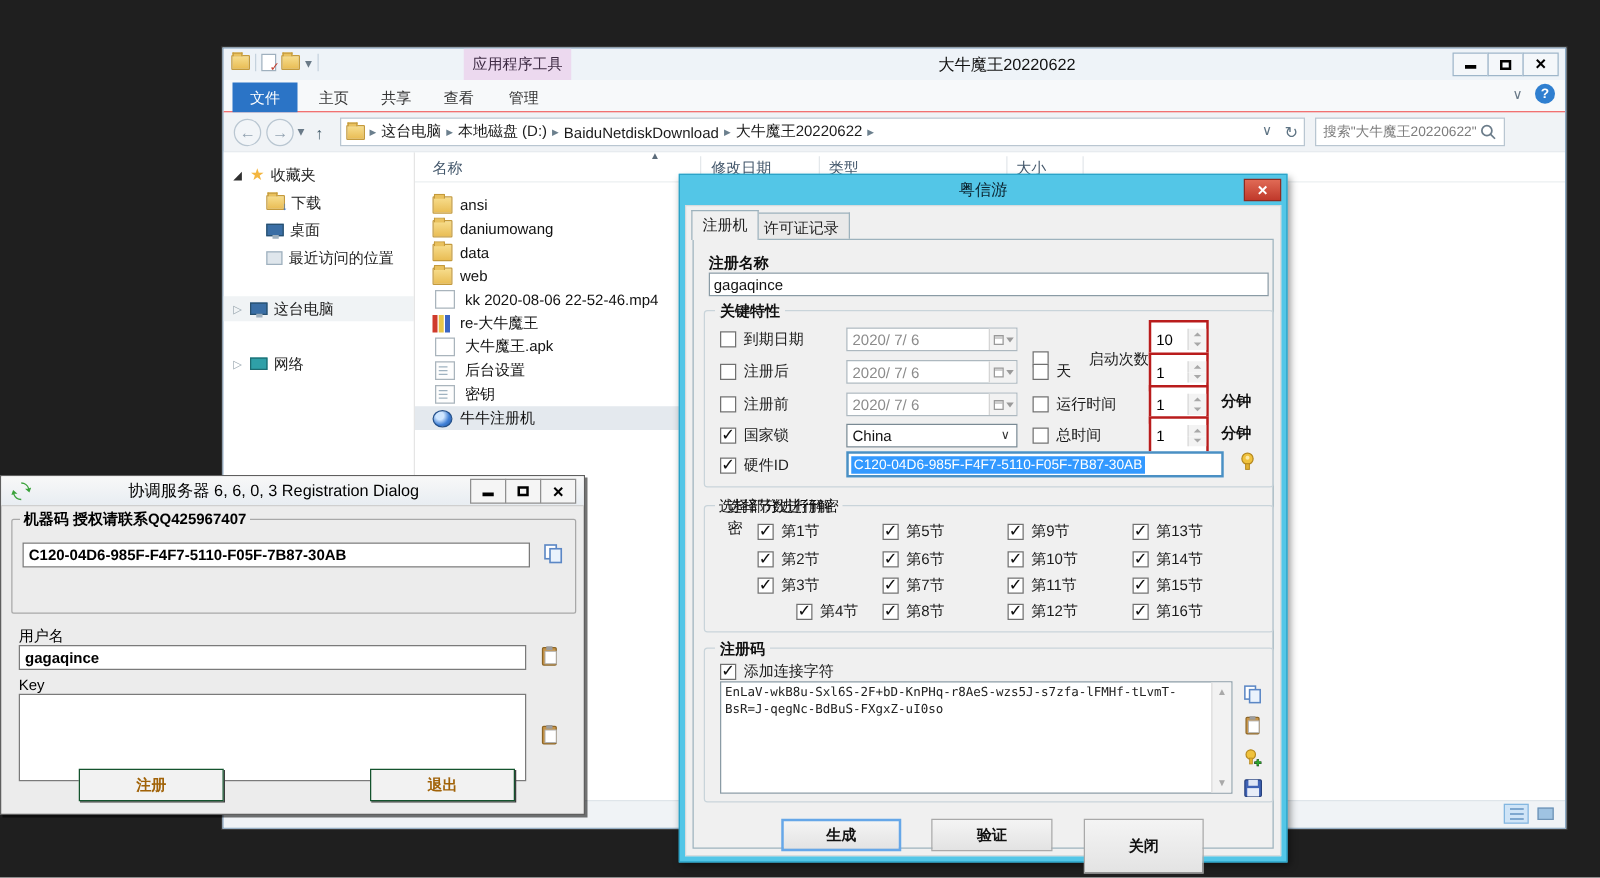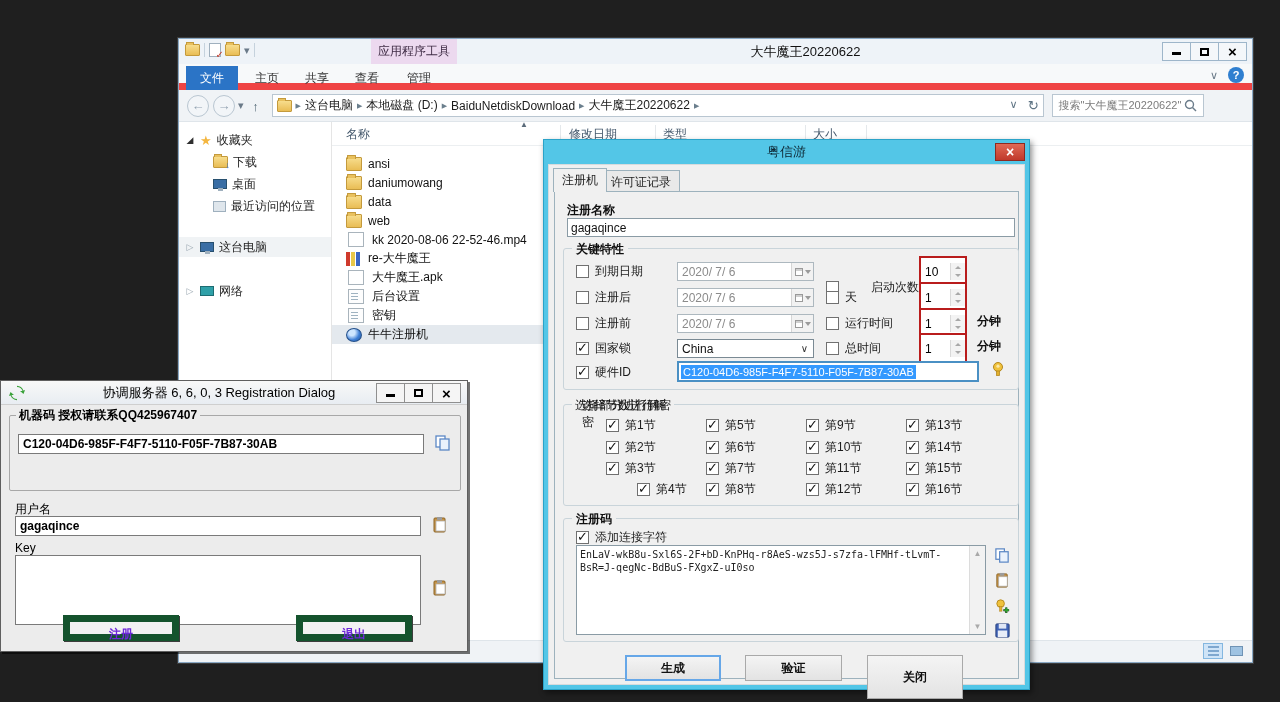--- a/index.html
+++ b/index.html
@@ -13,21 +13,21 @@
   .ex-titlebar { position:absolute; left:0; top:0; width:100%; height:25px; background:#eef3f8; }
   .qat { position:absolute; left:6px; top:4px; display:flex; align-items:center; gap:4px; }
   .qat .vsep { width:1px; height:14px; background:#c5d2dd; }
   .ctx-tool { position:absolute; left:192px; top:0; width:86px; height:25px; background:#ecd9ef; color:#3e2b44; text-align:center; line-height:25px; font-size:12px; }
   .ex-title { position:absolute; left:300px; right:120px; top:0; height:25px; text-align:center; line-height:25px; color:#111; font-size:13px; }
   .winbtns { position:absolute; right:5px; top:3px; display:flex; }
   .winbtn { width:29px; height:19px; border:1px solid #9eb6ca; background:#f4f7fa; display:flex; align-items:center; justify-content:center; margin-left:-1px; font-weight:bold; color:#000; font-size:12px; }
   .ico-max { width:9px; height:8px; border:2px solid #000; display:inline-block; }
   .ico-min { width:9px; height:3px; border-bottom:3px solid #000; display:inline-block; margin-top:4px;}
 
-  .ex-tabrow { position:absolute; left:0; top:25px; width:100%; height:26px; background:#f7f9fa; border-bottom:7px solid #ef4444; }
+  .ex-tabrow { position:absolute; left:0; top:25px; width:100%; height:26px; background:#f7f9fa; border-bottom:1px solid #ef4444; }
   .rtab { position:absolute; top:2px; height:24px; line-height:24px; padding:0 14px; color:#333; font-size:12px; }
   .rtab.file { background:#2b74c6; color:#fff; }
   .ribbon-right { position:absolute; right:8px; top:3px; display:flex; gap:10px; align-items:center; }
   .chev { color:#6a7a88; font-size:11px; }
   .helpdot { width:16px; height:16px; border-radius:50%; background:#2f7fd0; color:#fff; font-weight:bold; text-align:center; line-height:16px; font-size:11px; }
 
   .ex-addrrow { position:absolute; left:0; top:51px; width:100%; height:31px; background:#f0f3f6; display:flex; align-items:center; }
   .navbtn { width:22px; height:22px; border-radius:50%; border:1px solid #b9c6d1; color:#94a4b2; background:#f2f5f8; text-align:center; line-height:20px; font-size:13px; }
   .upbtn { width:24px; height:22px; border:1px solid transparent; color:#4a616f; text-align:center; line-height:22px; font-size:13px; }
   .crumbbox { height:23px; background:#fff; border:1px solid #b9c6d1; display:flex; align-items:center; padding:0 4px; flex:0 0 auto; width:772px; margin-left:4px; }
@@ -134,21 +134,21 @@
   #regdlg { position:absolute; left:0px; top:380px; width:468px; height:272px; background:#ececec; border:1px solid #5f5f5f; box-shadow:2px 2px 0 rgba(0,0,0,.55); }
   .rd-title { position:absolute; left:0; top:0; width:100%; height:24px; background:linear-gradient(#f8f8f8,#e8edf2); border-bottom:1px solid #cfcfcf; }
   .rd-title-text { position:absolute; left:70px; right:100px; top:0; height:24px; line-height:24px; text-align:center; font-size:13px; color:#000; }
   .rd-btns { position:absolute; right:6px; top:2px; display:flex; }
   .rd-btn { width:29px; height:20px; border:1px solid #8f8f8f; background:#f5f5f5; margin-left:-1px; display:flex; align-items:center; justify-content:center; font-weight:bold; color:#000; }
   .rd-group { position:absolute; left:8px; top:34px; width:452px; height:76px; border:1px solid #a8a8a8; border-radius:2px; }
   .rd-group-label { position:absolute; top:-9px; left:6px; background:#ececec; padding:0 3px; font-weight:bold; font-size:12px; color:#000; }
   .rd-input { position:absolute; background:#fff; border:1px solid #7a7a7a; height:20px; font-weight:bold; font-size:12px; display:flex; align-items:center; padding-left:4px; color:#000; }
   .rd-label { position:absolute; font-size:12px; color:#000; }
   .rd-area { position:absolute; background:#fff; border:1px solid #7a7a7a; }
-  .rd-pushbtn { position:absolute; width:116px; height:26px; background:#f2f2f2; border:7px solid #14532d; box-shadow:1px 1px 0 #3c3c3c; text-align:center; line-height:24px; font-weight:bold; color:#6d28d9; }
+  .rd-pushbtn { position:absolute; width:116px; height:26px; background:#f2f2f2; border:1px solid #14532d; box-shadow:1px 1px 0 #3c3c3c; text-align:center; line-height:24px; font-weight:bold; color:#a16207; }
 
   svg { display:block; }
 </style>
 </head>
 <body>
 
 <div id="explorer">
   <div class="ex-titlebar">
     <div class="qat">
       <span class="mini-folder"></span>

